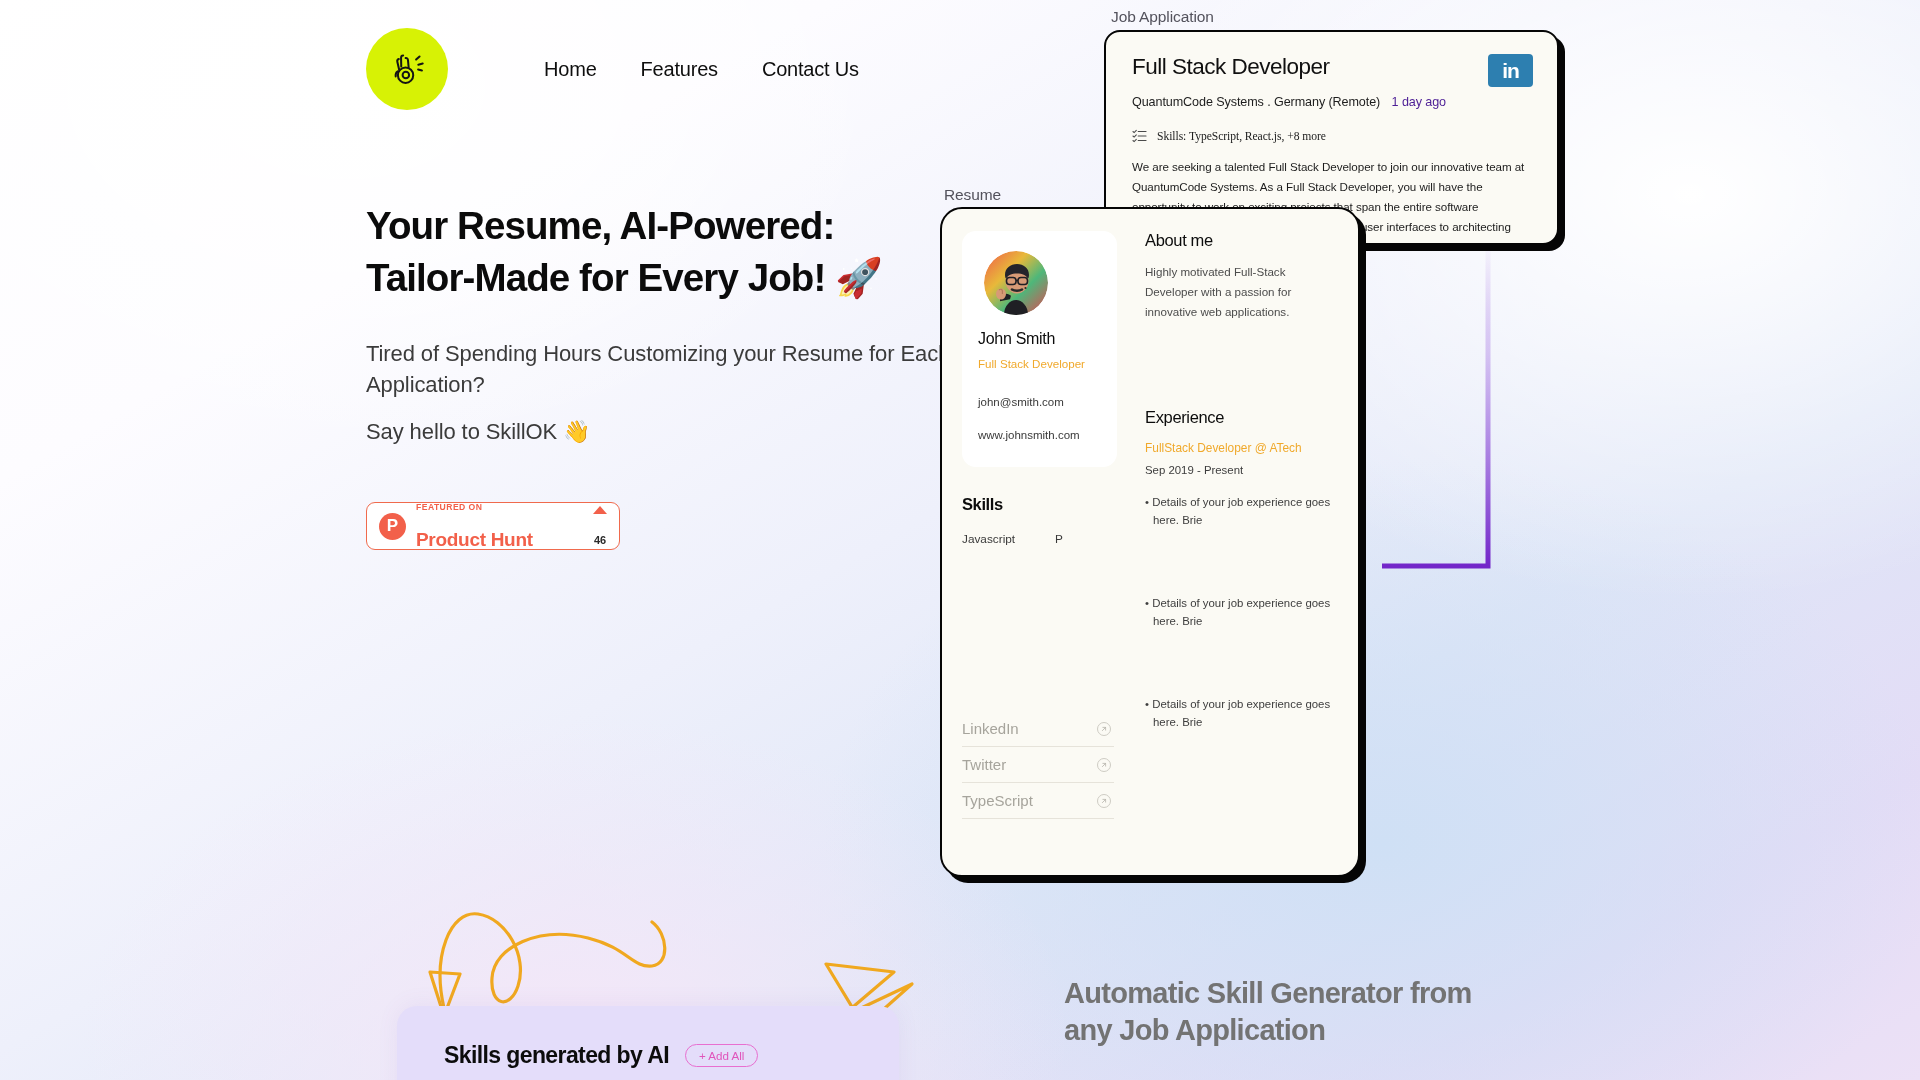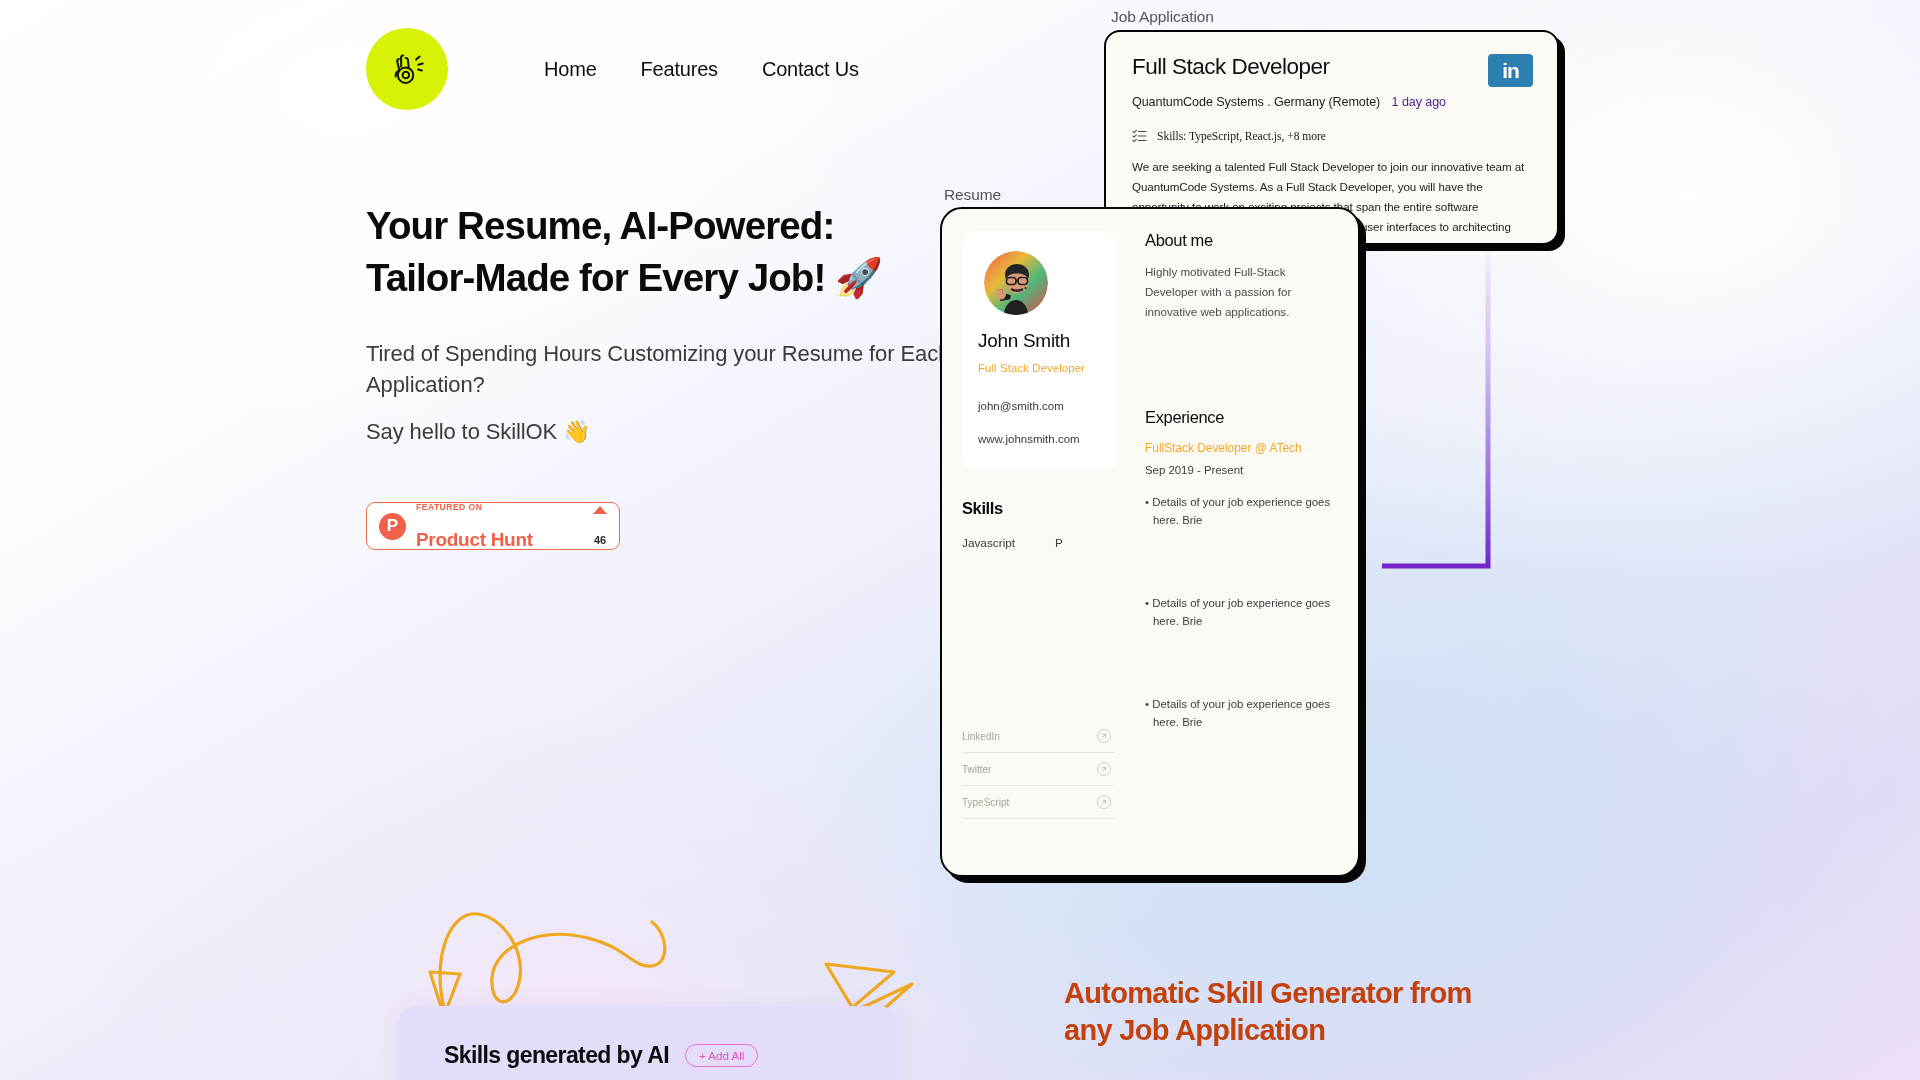--- a/index.html
+++ b/index.html
@@ -86,32 +86,32 @@
 
   
   .resume-card { left:940px; top:207px; width:420px; height:670px; border-radius:22px; display:flex; }
   .res-left { width:175px; flex:0 0 auto; padding:22px 0 0 20px; position:relative; }
   .res-right { flex:1; padding:22px 20px 0 28px; }
   .res-profile {
     background:#fff; border-radius:14px; padding:20px 16px 26px 16px;
     display:flex; flex-direction:column;
   }
   .avatar { width:64px;height:64px;border-radius:50%; margin:0 auto 0 6px; overflow:hidden; }
-  .res-name { margin-top:15px; font-size:19px; font-weight:400; color:#0c0c0c; letter-spacing:-0.3px; }
+  .res-name { margin-top:15px; font-size:16px; font-weight:400; color:#0c0c0c; letter-spacing:-0.3px; }
   .res-role { margin-top:9px; font-size:11.6px; color:#f0a92c; font-weight:500; }
   .res-mail { margin-top:26px; font-size:11.5px; color:#3a3a3a; }
   .res-site { margin-top:21px; font-size:11.5px; color:#3a3a3a; }
   .res-skills-h { margin-top:28px; font-size:16.5px; font-weight:700; color:#0c0c0c; letter-spacing:-0.4px; }
   .res-skills-row { margin-top:18px; display:flex; gap:40px; font-size:11.8px; color:#3a3a3a; }
   .res-socials { position:absolute; left:20px; bottom:56px; width:152px; }
   .soc-row {
     display:flex; align-items:center; justify-content:space-between;
     padding:9px 3px 9px 0; border-bottom:1px solid #e6e3da; cursor:pointer;
   }
-  .soc-label { font-size:10px; color:#a6a49c; }
+  .soc-label { font-size:15px; color:#a6a49c; }
   .soc-arrow { width:14px;height:14px;border-radius:50%;border:1px solid #ceccc4; display:flex;align-items:center;justify-content:center; flex:0 0 auto; }
   .res-h { font-size:16.5px; font-weight:400; color:#0c0c0c; letter-spacing:-0.35px; }
   .res-p { margin-top:12px; font-size:11.6px; color:#4c4c4c; line-height:1.72; }
   .exp-block { margin-top:0; }
   .exp-role { font-size:11.9px; color:#f0a92c; font-weight:500; }
   .exp-date { margin-top:9px; font-size:11.4px; color:#3d3d3d; }
   .exp-bullet { margin-top:17px; font-size:11.4px; color:#3d3d3d; line-height:1.62; padding-left:8px; text-indent:-8px; }
   .exp-bullet.gapped { margin-top:64px; }
 
   
@@ -123,21 +123,21 @@
   .ai-head { display:flex; align-items:center; gap:16px; }
   .ai-title { font-size:23px; font-weight:700; color:#0c0c0c; letter-spacing:-0.6px; }
   .ai-add {
     border:1.3px solid #e86fd0; border-radius:999px; color:#e055bb;
     font-size:11.6px; padding:4px 13px; background:transparent; cursor:pointer; white-space:nowrap;
   }
 
   
   .gen-head {
     position:absolute; left:1064px; top:975px; width:520px;
-    font-size:29px; font-weight:700; color:#c2410c; line-height:1.28; letter-spacing:-0.7px;
+    font-size:29px; font-weight:700; color:#737373; line-height:1.28; letter-spacing:-0.7px;
   }
 
   .squiggle { position:absolute; left:420px; top:890px; width:560px; height:140px; pointer-events:none; }
 </style>
 </head>
 <body>
 
 <div class="nav">
   <div class="logo-circle">
     <svg width="46" height="46" viewBox="0 0 48 48">

